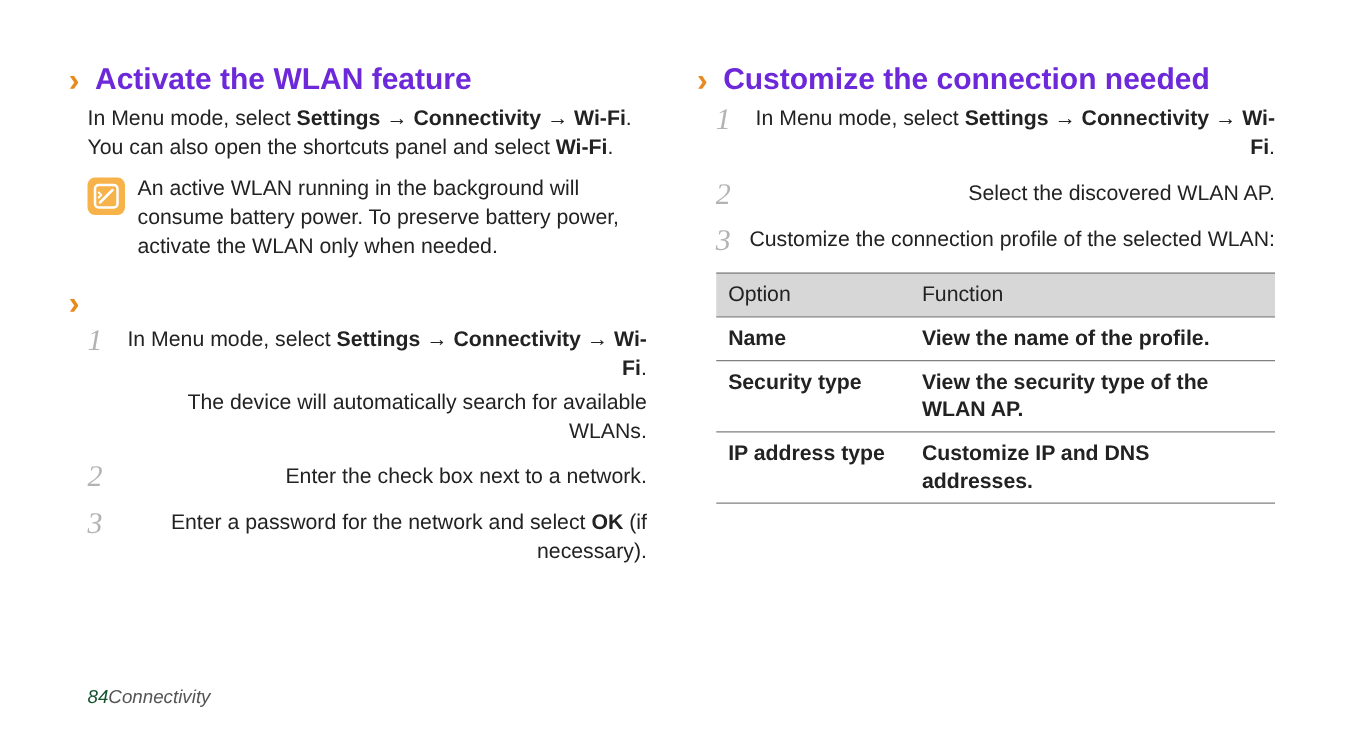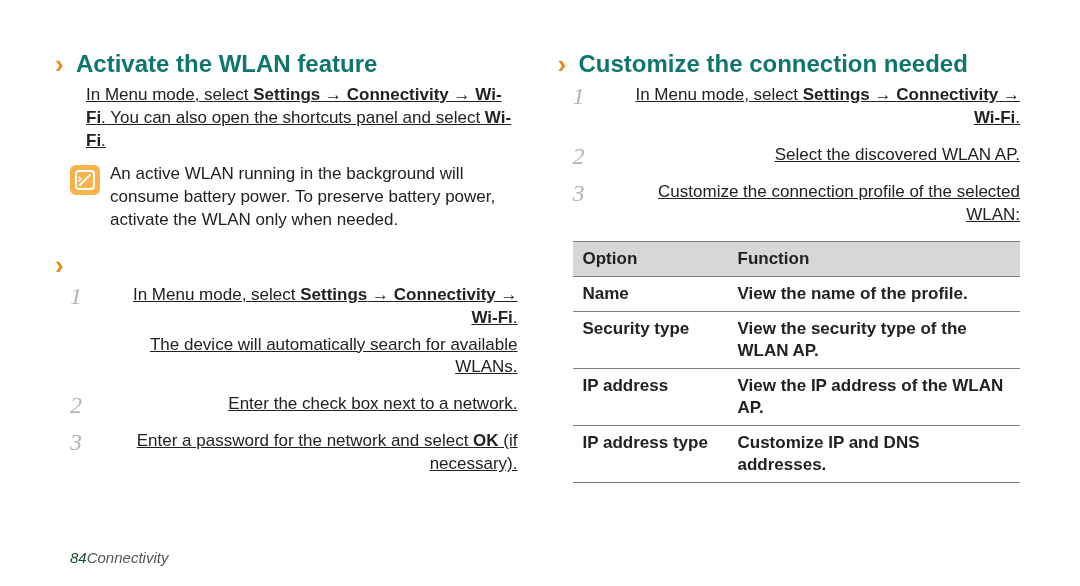--- a/index.html
+++ b/index.html
@@ -40,30 +40,29 @@
     font-weight: 800;
     color: #E88A1D;
     line-height: 1;
     width: 15px;
     display: inline-block;
   }
   .section-heading h2 {
     margin: 0 0 0 6px;
     font-size: 24px;
     font-weight: 700;
-    color: #0f766e;
+    color: #6d28d9;
     letter-spacing: 0;
   }
 
   p, .step-text {
     font-size: 17px;
     line-height: 1.35;
-    margin: 0 0 4px 16px;
+    margin: 0 0 4px 0;
     color: #222;
-    text-decoration: underline;
   }
   b { font-weight: 700; }
 
   
   .note {
     display: flex;
     align-items: flex-start;
     margin: 10px 0 20px 0;
   }
   .note-icon {
@@ -118,21 +117,21 @@
     font-size: 17px;
   }
   table.option-table th, table.option-table td {
     text-align: left;
     padding: 6px 10px;
     line-height: 1.3;
     font-weight: bold;
   }
   table.option-table thead th {
     background: #D7D7D7;
-    font-weight: 700;
+    font-weight: 400;
     border-top: 1px solid #808080;
     border-bottom: 1px solid #808080;
   }
   table.option-table tbody td {
     border-bottom: 1px solid #808080;
   }
   table.option-table td:first-child {
     width: 135px;
     vertical-align: top;
   }
@@ -239,24 +238,20 @@
         <tbody>
           <tr>
             <td>Name</td>
             <td>View the name of the profile.</td>
           </tr>
           <tr>
             <td>Security type</td>
             <td>View the security type of the WLAN AP.</td>
           </tr>
           <tr>
-            <td>IP address</td>
-            <td>View the IP address of the WLAN AP.</td>
-          </tr>
-          <tr>
             <td>IP address type</td>
             <td>Customize IP and DNS addresses.</td>
           </tr>
         </tbody>
       </table>
     </div>
   </div>
 
   <div class="footer">
     <span class="page-no">84</span>

